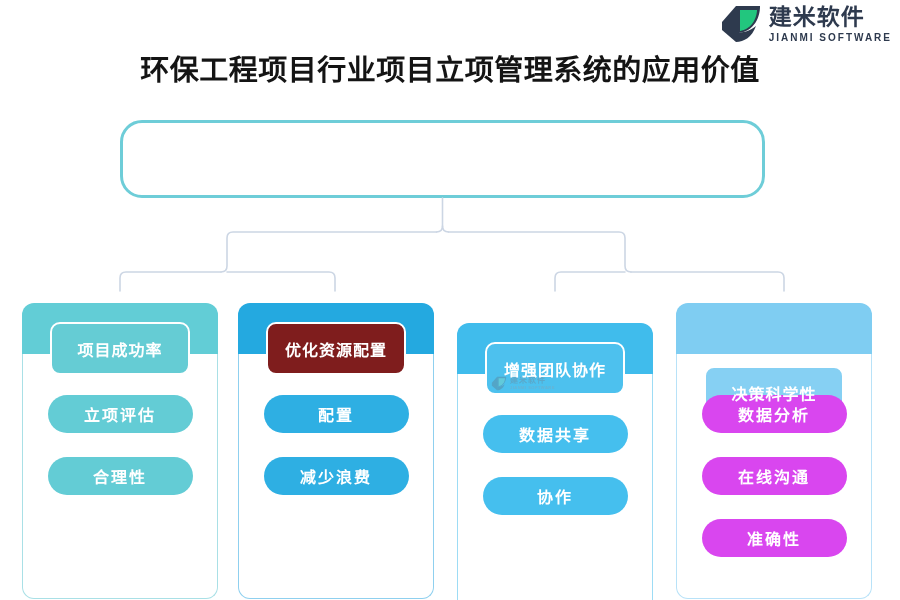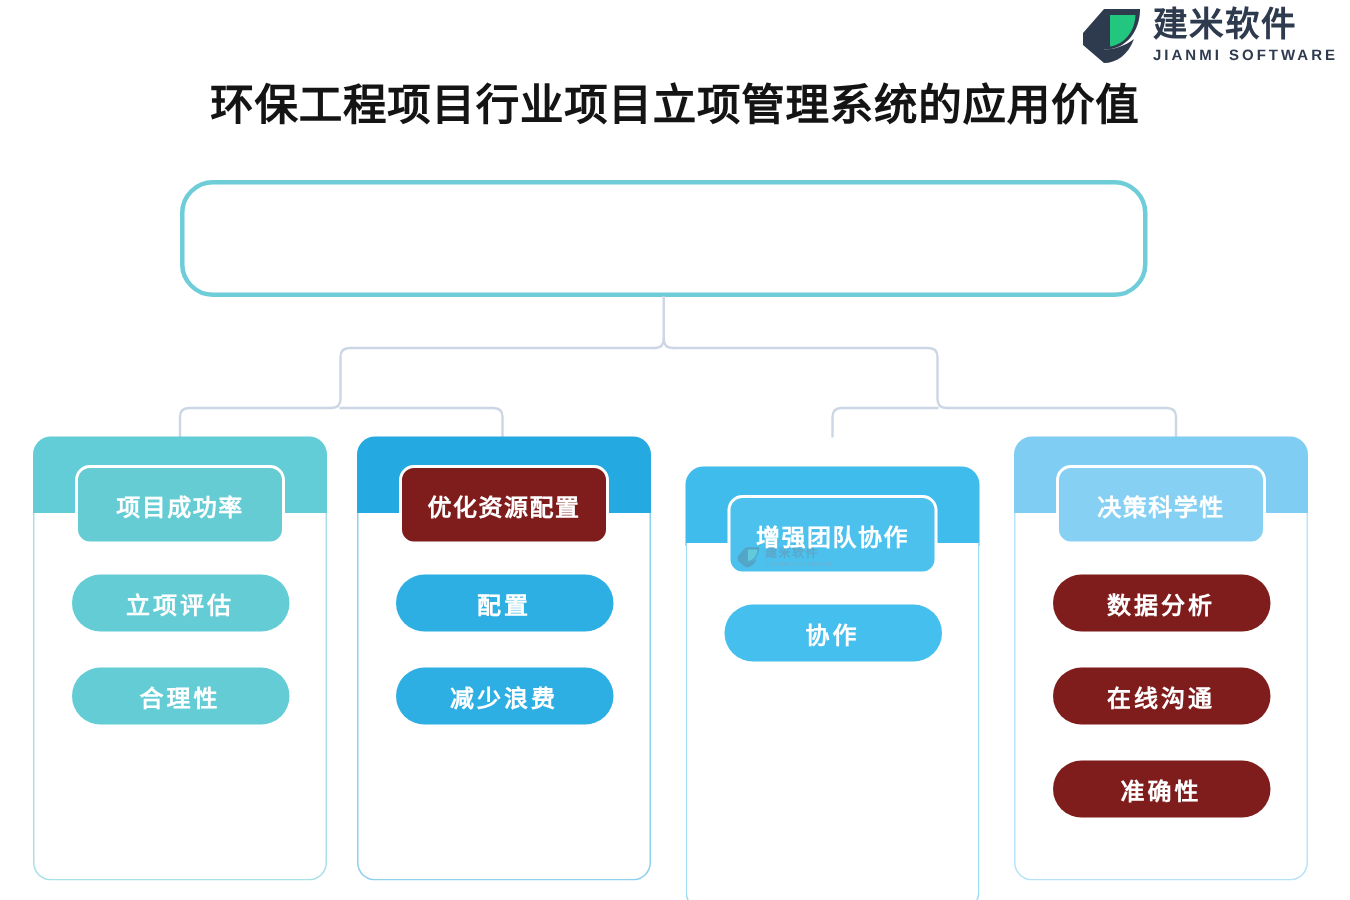--- a/index.html
+++ b/index.html
@@ -97,21 +97,21 @@
   
   .cards {
     position: absolute;
     left: 0;
     top: 291px;
     width: 900px;
     height: 296px;
   }
   .card {
     position: absolute;
-    top: 0;
+    top: 12px;
     width: 196px;
     height: 296px;
     border-radius: 24px;
     box-sizing: border-box;
   }
   .card-band {
     position: absolute;
     left: 0;
     top: 0;
     width: 100%;
@@ -206,23 +206,23 @@
   .col1 .card-header { background: #7f1d1d; }
   .col1 .card-body   { border-color: #8fd0ef; }
   .col1 .pill        { background: #2eafe3; }
 
   .col2 .card-band   { background: #40bcec; }
   .col2 .card-header { background: #4dc1ee; }
   .col2 .card-body   { border-color: #9ddcf5; }
   .col2 .pill        { background: #45bfee; }
 
   .col3 .card-band   { background: #7fcdf2; }
-  .col3 .card-header { background: #86d0f3; }
+  .col3 .card-header { background: #86d0f3; margin-top: 44px; }
   .col3 .card-body   { border-color: #b8e2f8; }
-  .col3 .pill        { background: #7f1d1d; }
+  .col3 .pill        { background: #d946ef; }
 </style>
 </head>
 <body>
 
 <div class="brand">
   <svg class="brand-mark" viewBox="0 0 42 40">
     <path d="M2 18 L16 2 L16 38 L2 26 Z" fill="#2e3a4e"></path>
     <path d="M16 2 L40 2 C40 2 41 18 28 26 C24 28.5 19 29 16 29 Z" fill="#2e3a4e"></path>
     <path d="M20 6 L37 6 C37 6 37 19 26 25 C23 26.6 20 27 20 27 Z" fill="#22c67e"></path>
     <path d="M16 29 C22 29 30 27 36 22 C32 33 24 38 16 38 Z" fill="#2e3a4e"></path>
@@ -292,20 +292,21 @@
           <path d="M20 6 L37 6 C37 6 37 19 26 25 C23 26.6 20 27 20 27 Z" fill="#7fd6c0"></path>
           <path d="M16 29 C22 29 30 27 36 22 C32 33 24 38 16 38 Z" fill="#5d7f91"></path>
         </svg>
         <div class="watermark-text">
           <div class="watermark-cn">建米软件</div>
           <div class="watermark-en">JIANMI SOFTWARE</div>
         </div>
       </div>
     </div>
     <div class="card-items">
+      <div class="pill">数据共享</div>
       <div class="pill">协作</div>
     </div>
   </div>
 
   <div class="card col3" style="left:676px;">
     <div class="card-band"></div>
     <div class="card-body"></div>
     <div class="card-header">
       <span class="card-header-label">决策科学性</span>
     </div>

